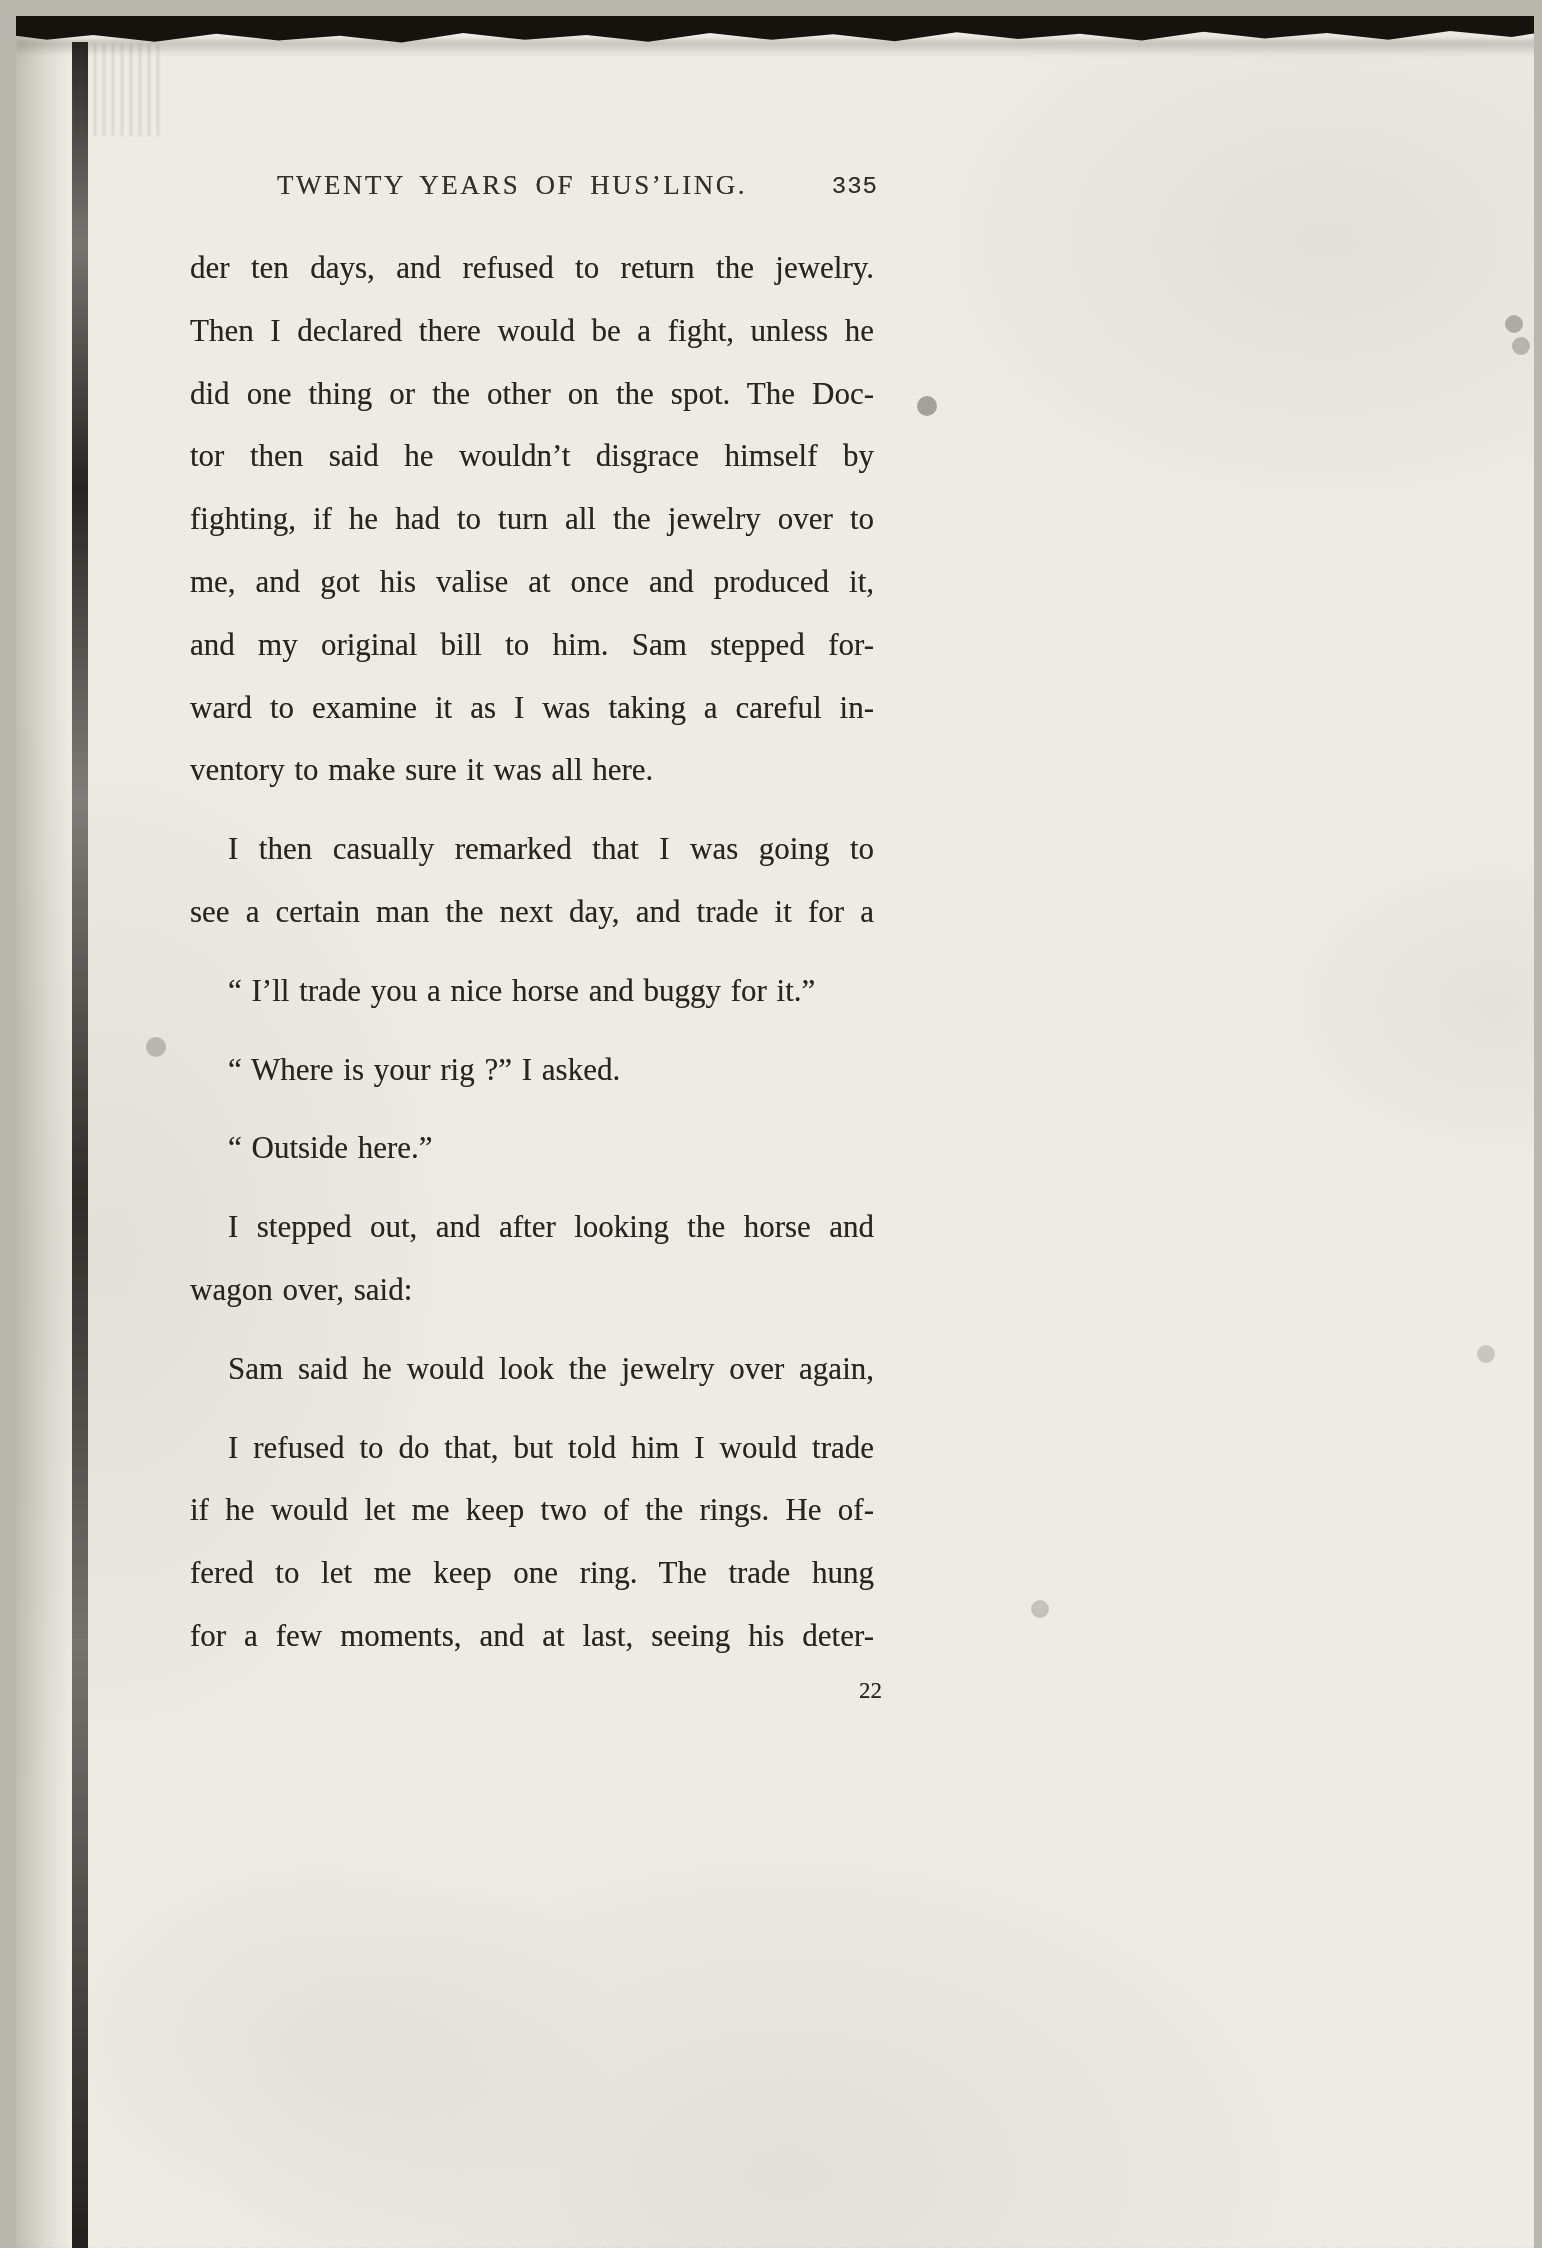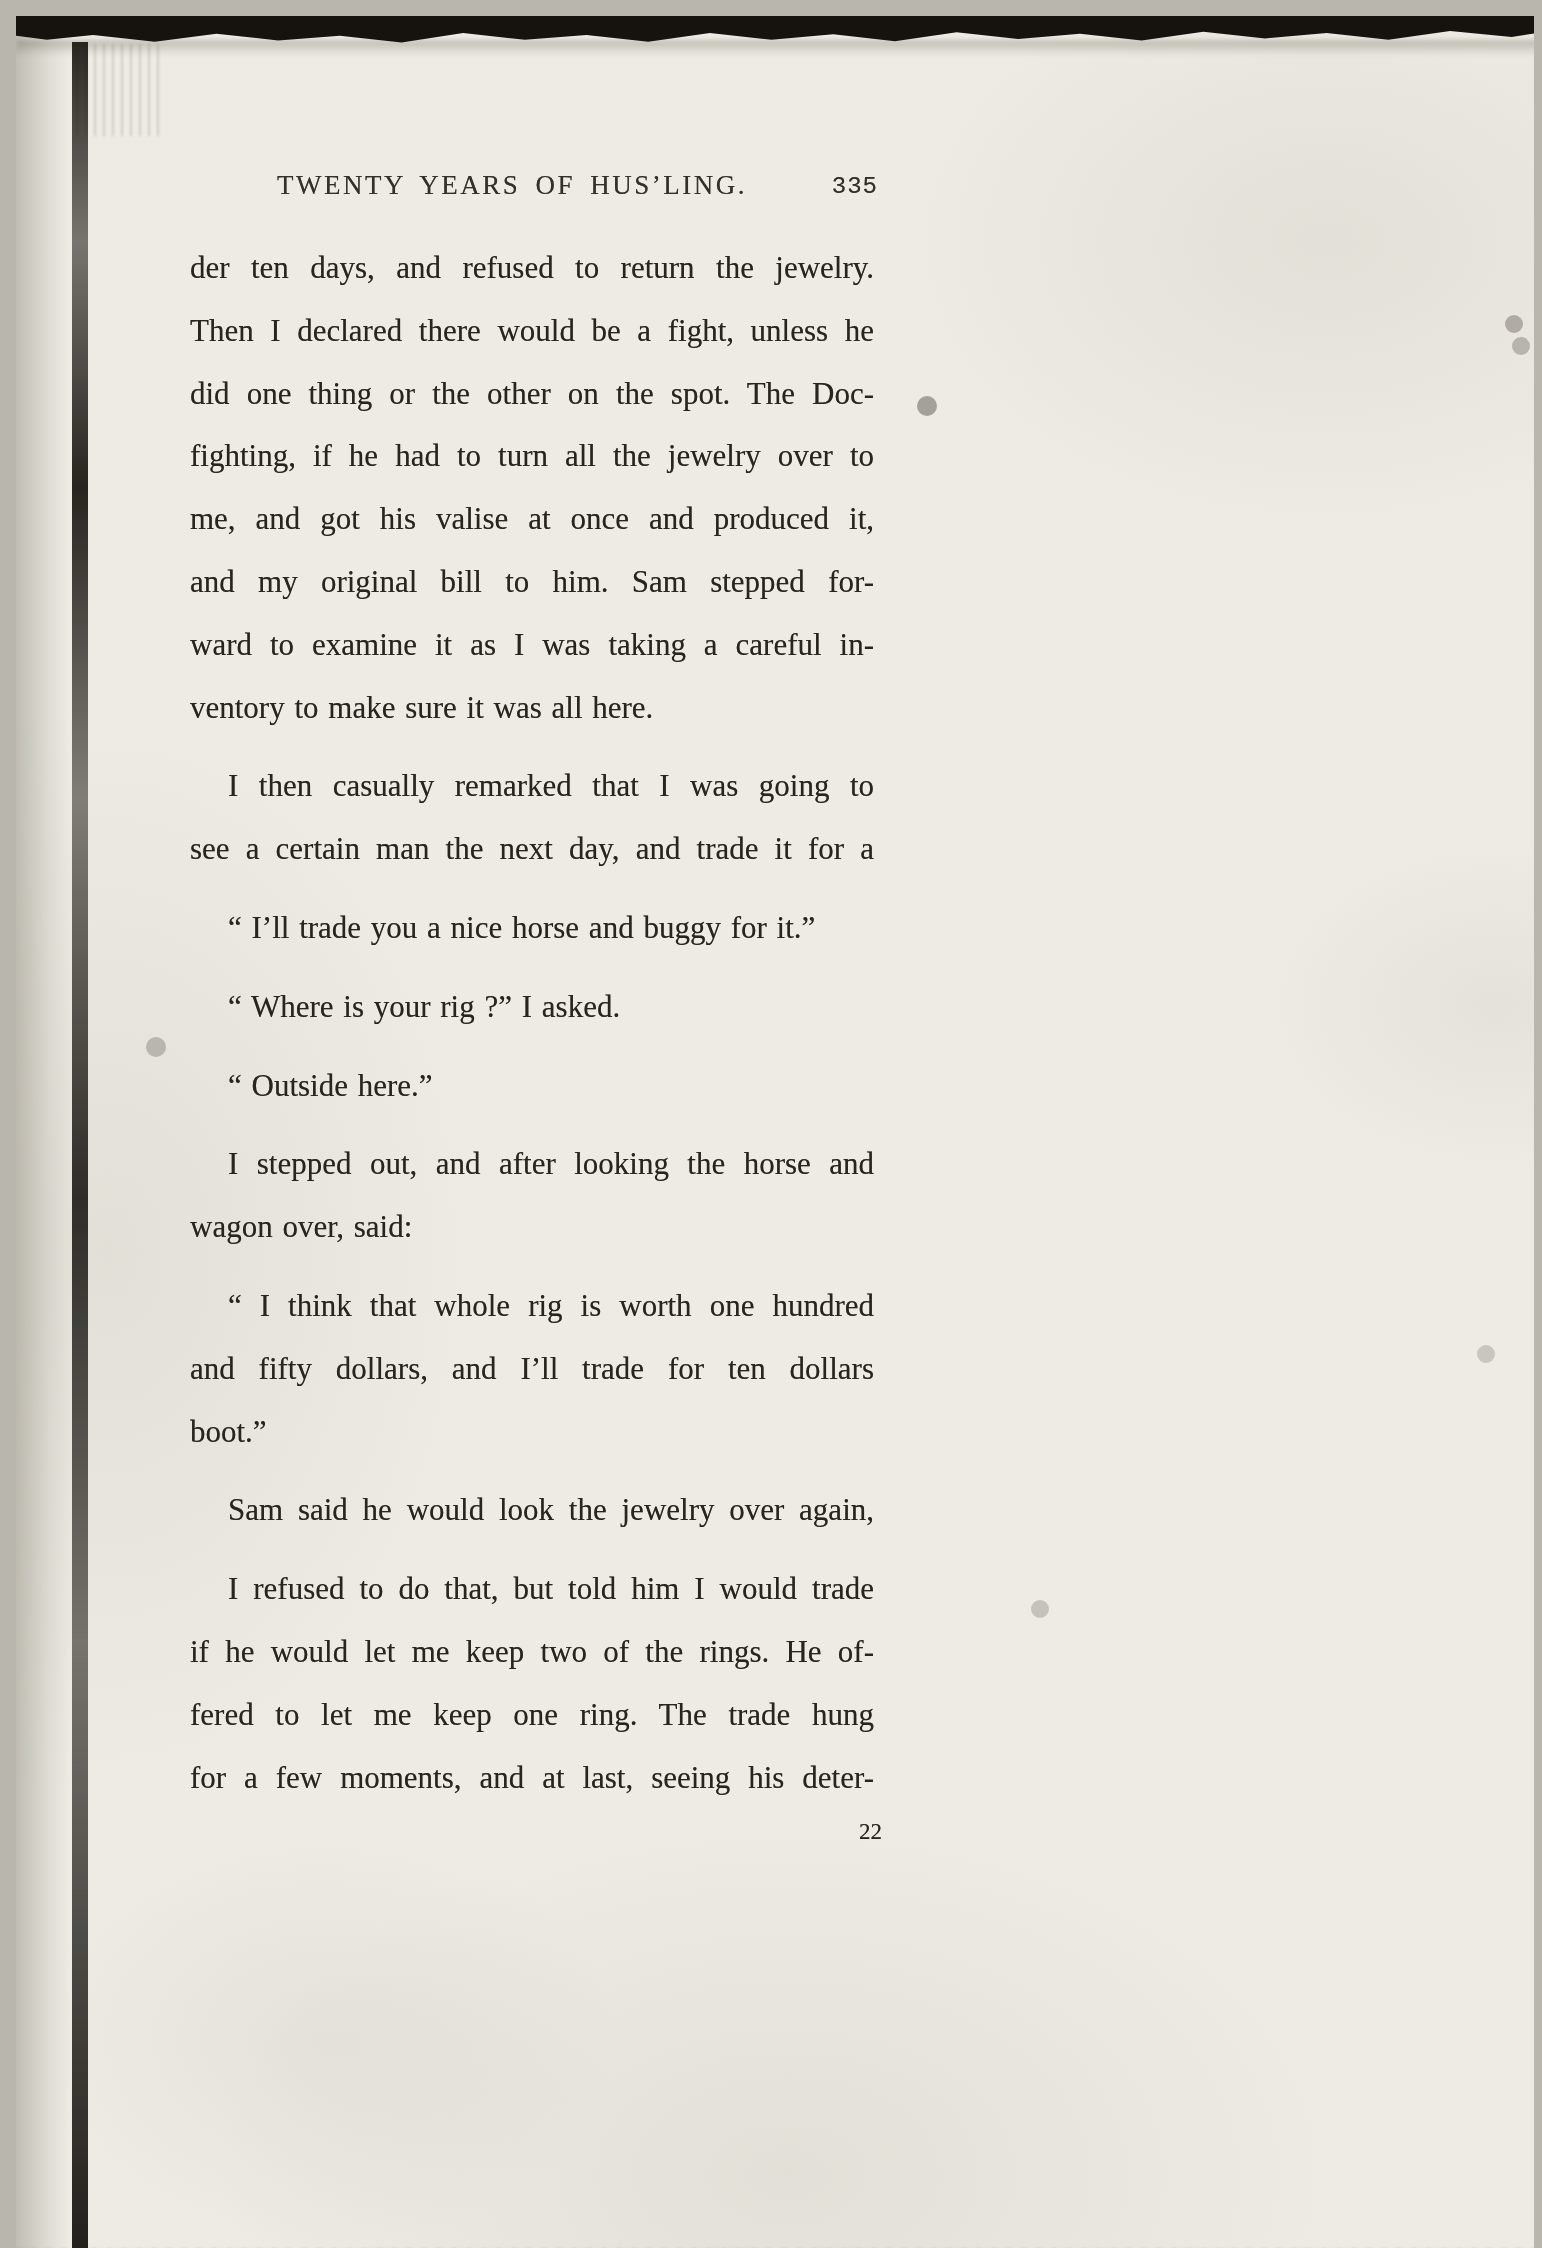--- a/index.html
+++ b/index.html
@@ -127,20 +127,21 @@
     <div class="running-title">TWENTY YEARS OF HUS’LING.</div>
     <div class="page-number">335</div>
   </header>
 
   <main class="text-block">
 
     <p class="para">
       <span class="line j">der ten days, and refused to return the jewelry.</span>
       <span class="line j">Then I declared there would be a fight, unless he</span>
       <span class="line j">did one thing or the other on the spot. The Doc-</span>
+      <span class="line j">tor then said he wouldn’t disgrace himself by</span>
       <span class="line j">fighting, if he had to turn all the jewelry over to</span>
       <span class="line j">me, and got his valise at once and produced it,</span>
       <span class="line j">and my original bill to him. Sam stepped for-</span>
       <span class="line j">ward to examine it as I was taking a careful in-</span>
       <span class="line">ventory to make sure it was all here.</span>
     </p>
 
     <p class="para indent">
       <span class="line j">I then casually remarked that I was going to</span>
       <span class="line j">see a certain man the next day, and trade it for a</span>
@@ -156,25 +157,20 @@
 
     <p class="para indent">
       <span class="line">“ Outside here.”</span>
     </p>
 
     <p class="para indent">
       <span class="line j">I stepped out, and after looking the horse and</span>
       <span class="line">wagon over, said:</span>
     </p>
 
-    <p class="para indent">
-      <span class="line j">“ I think that whole rig is worth one hundred</span>
-      <span class="line j">and fifty dollars, and I’ll trade for ten dollars</span>
-      <span class="line">boot.”</span>
-    </p>
 
     <p class="para indent">
       <span class="line j">Sam said he would look the jewelry over again,</span>
     </p>
 
     <p class="para indent">
       <span class="line j">I refused to do that, but told him I would trade</span>
       <span class="line j">if he would let me keep two of the rings. He of-</span>
       <span class="line j">fered to let me keep one ring. The trade hung</span>
       <span class="line j">for a few moments, and at last, seeing his deter-</span>

